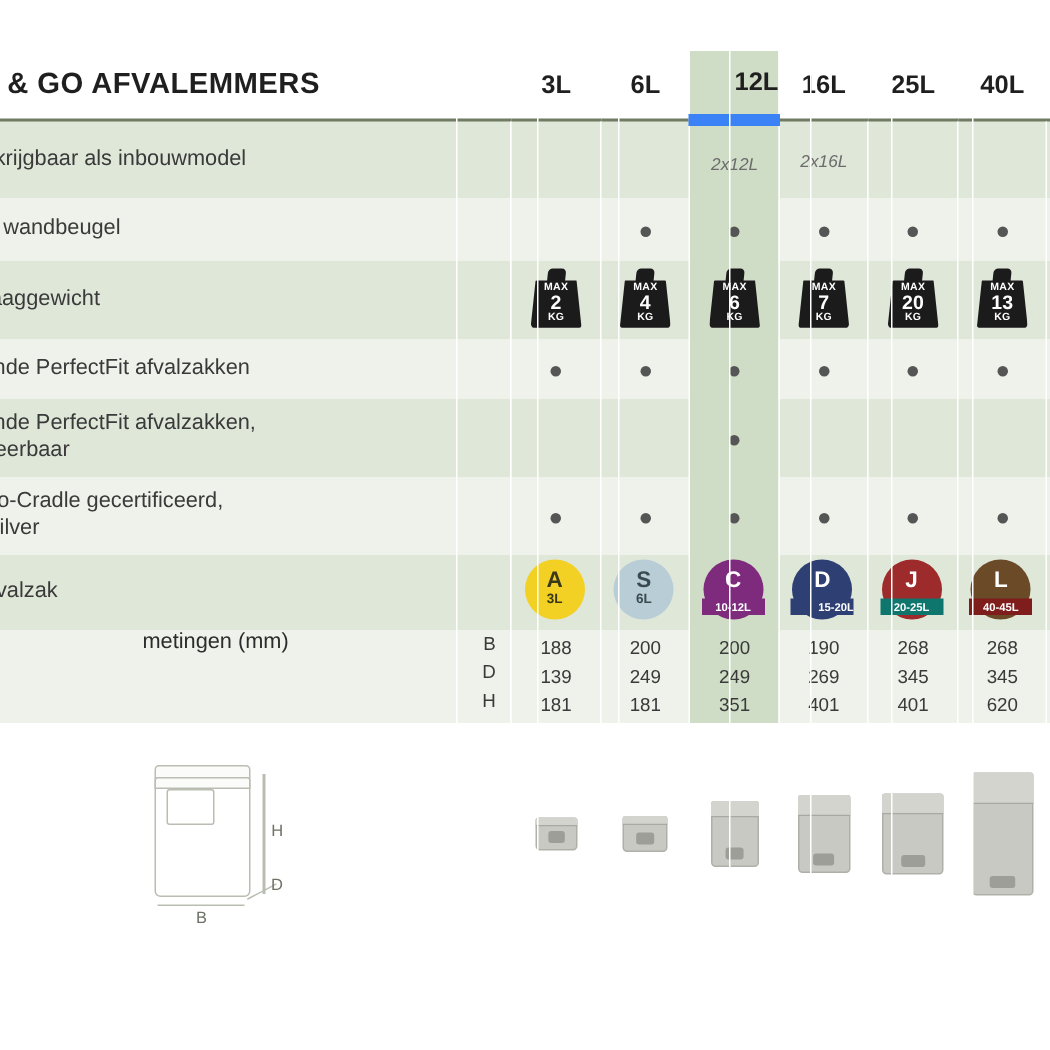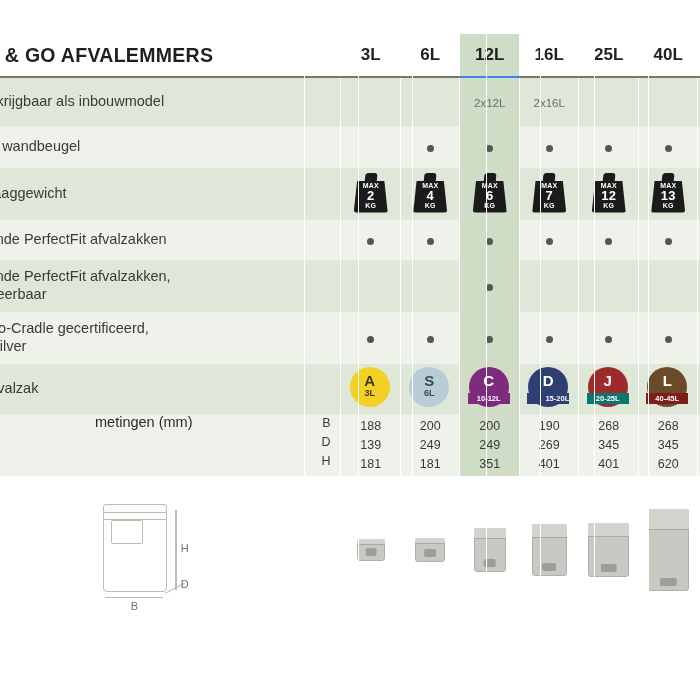--- a/index.html
+++ b/index.html
@@ -71,36 +71,38 @@
   }
   thead th.titlecell {
     text-align: left;
     padding-left: 10px;
     font-size: 19.5px;
     letter-spacing: .3px;
   }
   thead th.volhead { font-size: 17px; }
   thead th.hl {
     background: #cfdcc6 !important;
-    border-bottom: 2px solid #3b82f6;
+    border-bottom: 8px solid #3b82f6;
+    text-align: right;
   }
 
   
   tr.row-inbouw td    { height: 48px; }
   tr.row-beugel td    { height: 42px; }
   tr.row-gewicht td   { height: 52px; }
   tr.row-zak1 td      { height: 40px; }
   tr.row-zak2 td      { height: 52px; }
   tr.row-c2c td       { height: 52px; }
   tr.row-code td      { height: 50px; }
 
   
   .sub-note {
     font-size: 11.5px;
     color: #6c6c6c;
+    font-style: italic;
   }
 
   
   .dot {
     display: inline-block;
     width: 7px;
     height: 7px;
     border-radius: 50%;
     background: #555;
   }
@@ -410,21 +412,21 @@
               <span class="num">7</span>
               <span class="kg">KG</span>
             </span>
           </span>
         </td>
         <td>
           <span class="wbadge">
             <span class="neck"></span><span class="body"></span>
             <span class="txt">
               <span>MAX</span>
-              <span class="num">12</span>
+              <span class="num">20</span>
               <span class="kg">KG</span>
             </span>
           </span>
         </td>
         <td>
           <span class="wbadge">
             <span class="neck"></span><span class="body"></span>
             <span class="txt">
               <span>MAX</span>
               <span class="num">13</span>

